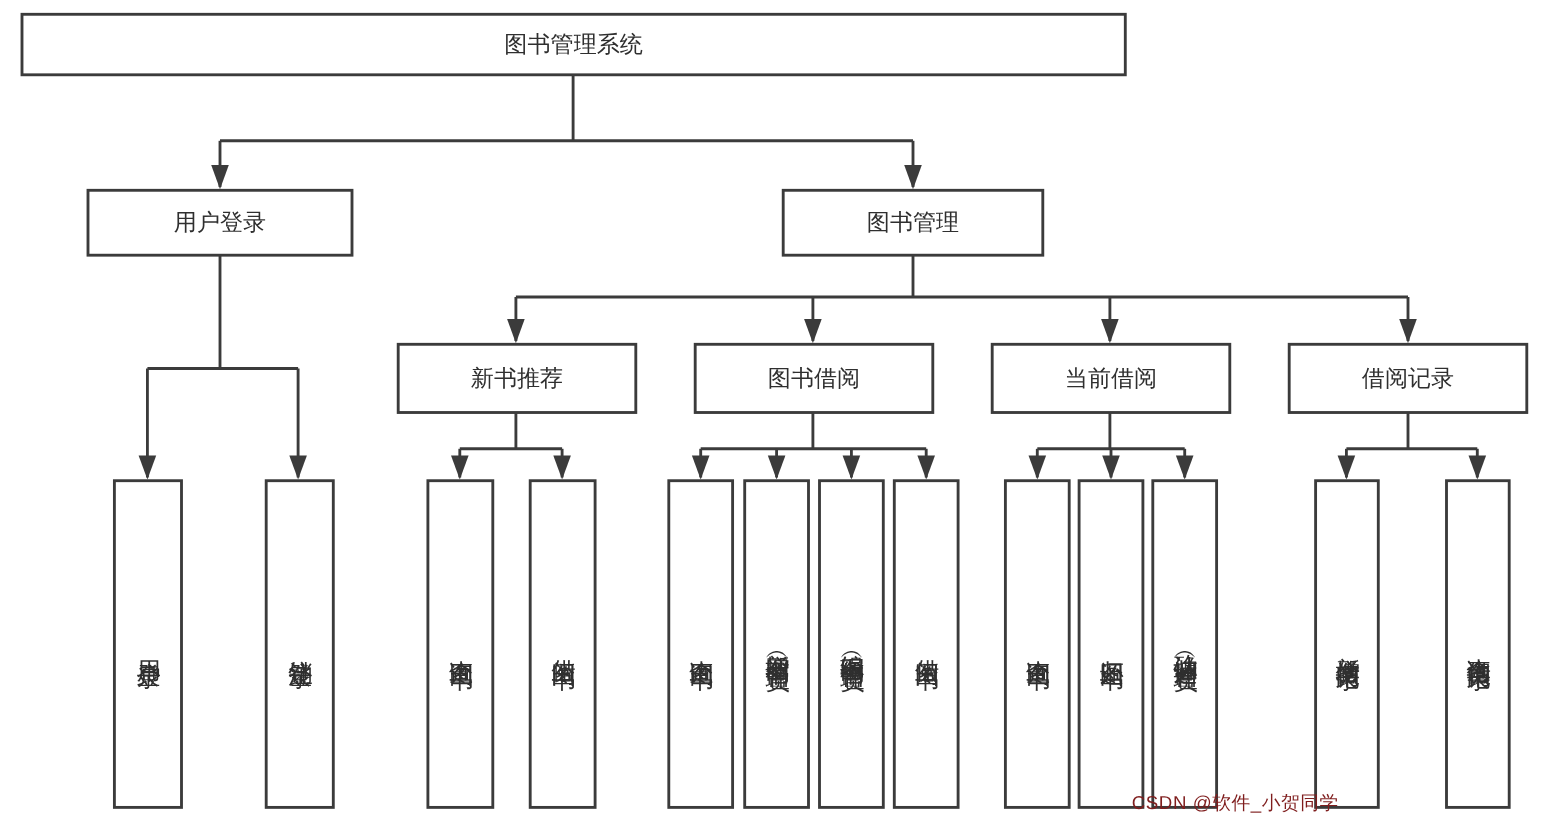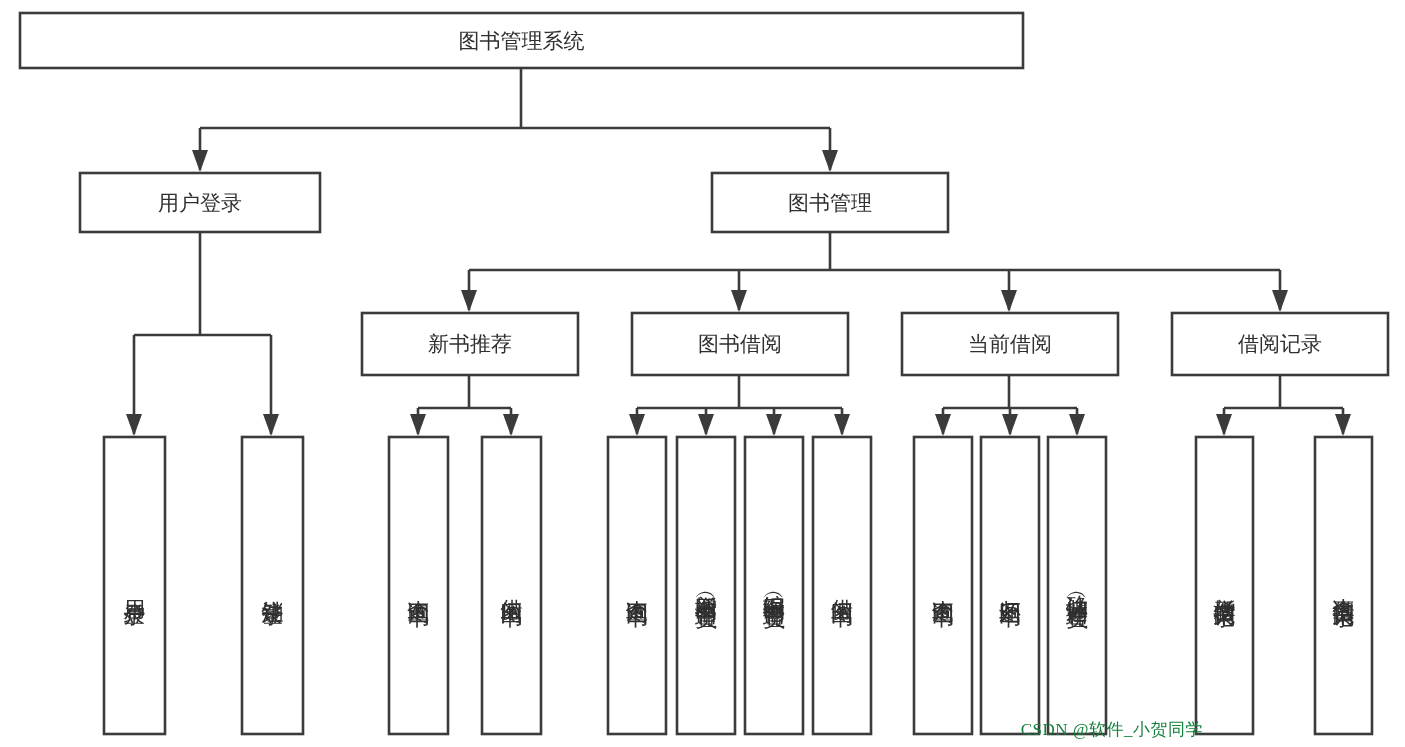--- a/index.html
+++ b/index.html
@@ -62,25 +62,25 @@
     text-orientation: upright;
     font-family: "DejaVu Sans", "Liberation Sans", sans-serif;
     font-size: 22px;
     color: #2f2f2f;
     line-height: 1.08;
     letter-spacing: 2px;
     white-space: nowrap;
   }
   .watermark {
     position: absolute;
-    right: 22px;
+    right: 8px;
     bottom: 6px;
-    font-family: Liberation Serif, serif;
+    font-family: Liberation Sans, sans-serif;
     font-size: 17px;
-    color: #15803d;
+    color: #7f1d1d;
     letter-spacing: 0.5px;
     white-space: nowrap;
   }
 </style>
 </head>
 <body>
 
 <div id="diagram-root">
 
   <svg id="tree-svg" viewBox="0 0 1405 747" xmlns="http://www.w3.org/2000/svg">

